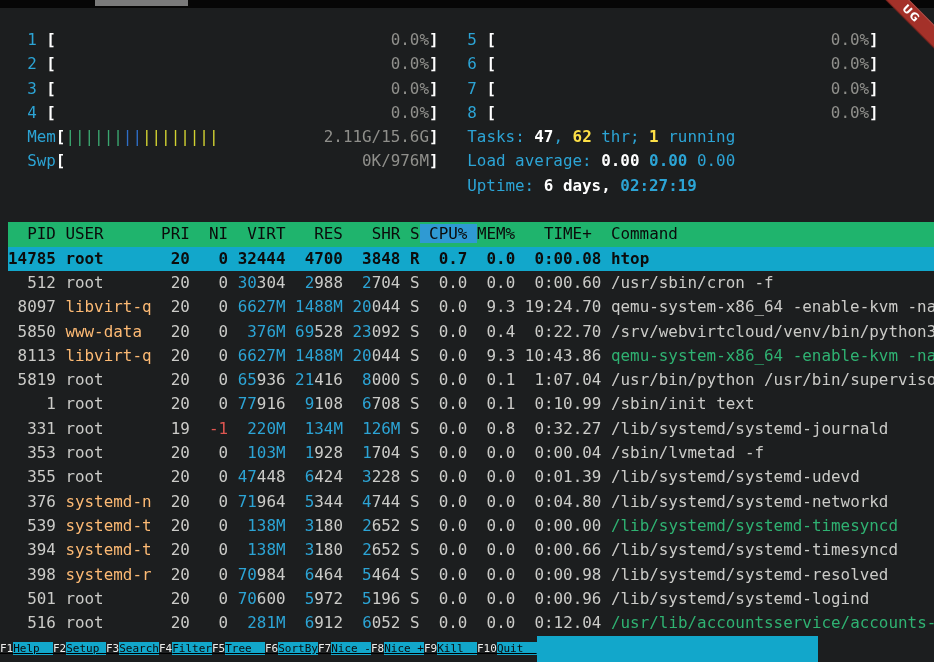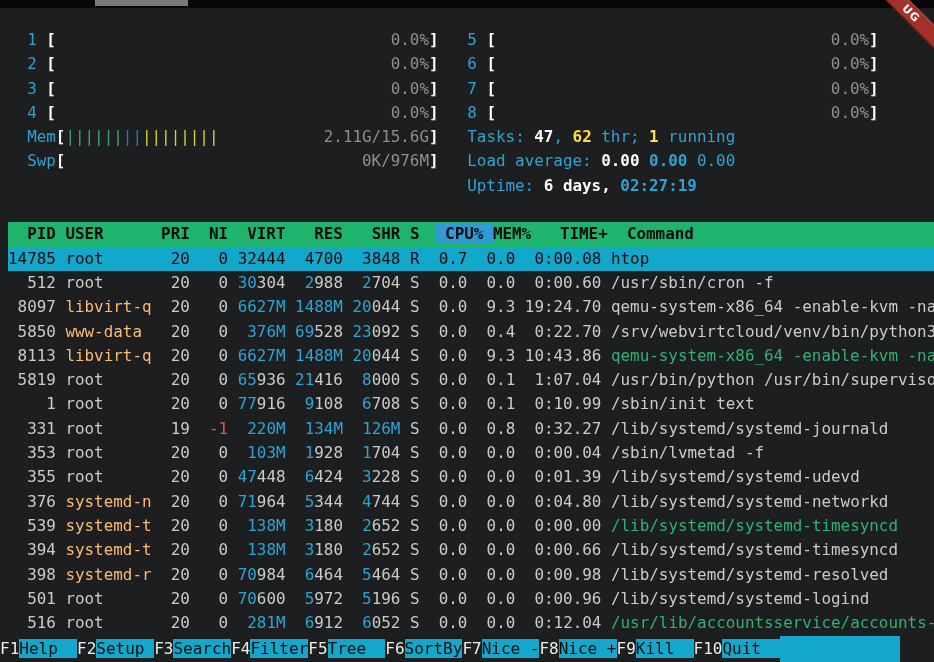--- a/index.html
+++ b/index.html
@@ -23,28 +23,28 @@
   .c-cyan{color:#2CA4D5;}
   .c-cyanb{color:#2CA4D5;font-weight:bold;}
   .c-wb{color:#FFFFFF;font-weight:bold;}
   .c-green{color:#2FB272;}
   .c-greenb{color:#fde047;font-weight:bold;}
   .c-red{color:#DE5650;}
   .pipe-g{color:#3BA870;}
   .pipe-b{color:#2F6EC6;}
   .pipe-y{color:#D2D232;}
   .hdr{background:#1FB46D;}
-  .hdr span{color:#0B0B0B;font-weight:bold;}
-  .hdr span.hdr-sort{background:#2F9AD3;margin-left:16px;}
+  .hdr span{color:#0B0B0B;}
+  .hdr span.hdr-sort{background:#2F9AD3;}
   .sel{background:#12A7CB;}
-  .sel span{color:#0C0C0C !important;font-weight:normal;}
+  .sel span{color:#0C0C0C !important;font-weight:bold;}
   .fbar{
-    position:absolute;top:636px;left:0;width:900px;height:26px;
+    position:absolute;top:636px;left:0;width:818px;height:26px;
     display:flex;align-items:stretch;
-    font-size:16px;line-height:26px;white-space:pre;
+    font-size:11px;line-height:26px;white-space:pre;text-decoration:underline;
   }
   .fk-key{color:#EDEDEB;background:transparent;}
   .fk-label{color:#0C0C0C;background:#12A7CB;}
   .fk-fill{flex:1;background:#12A7CB;}
   .ribbon{
     position:absolute;top:5px;right:-32px;width:110px;height:17px;
     background:#A43129;
     transform:rotate(45deg);
     text-align:center;color:#FFFFFF;
     font-family:"DejaVu Sans",sans-serif;font-size:11px;font-weight:bold;

